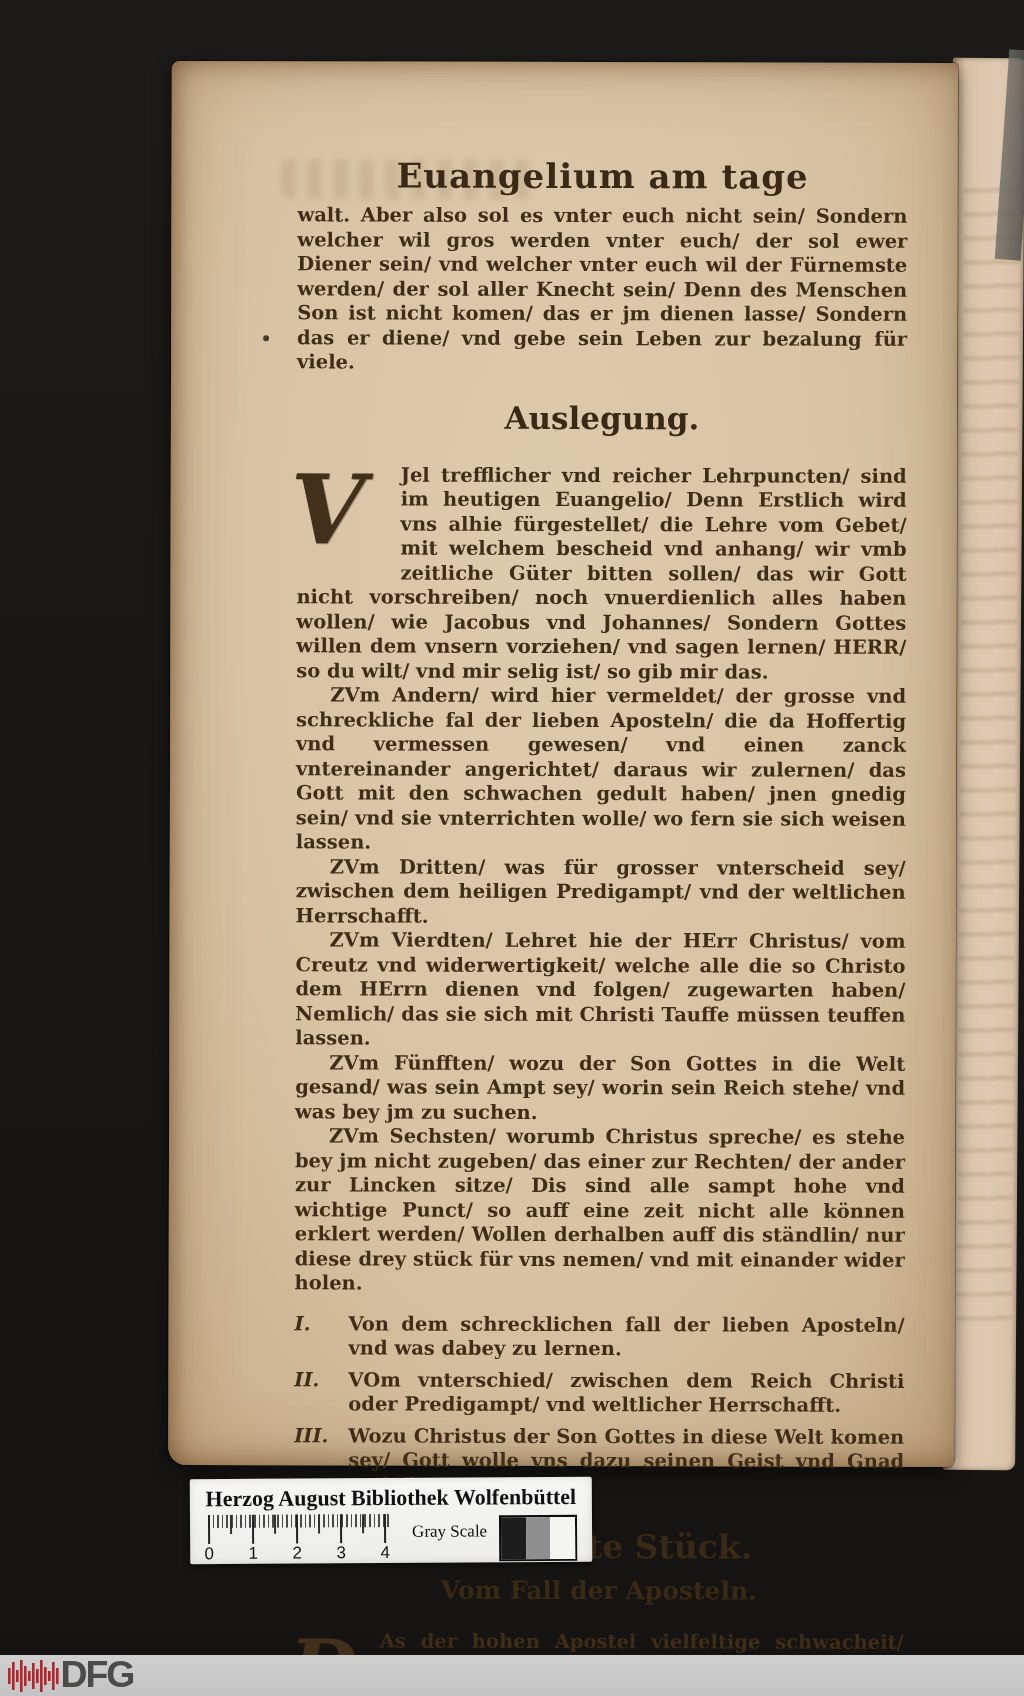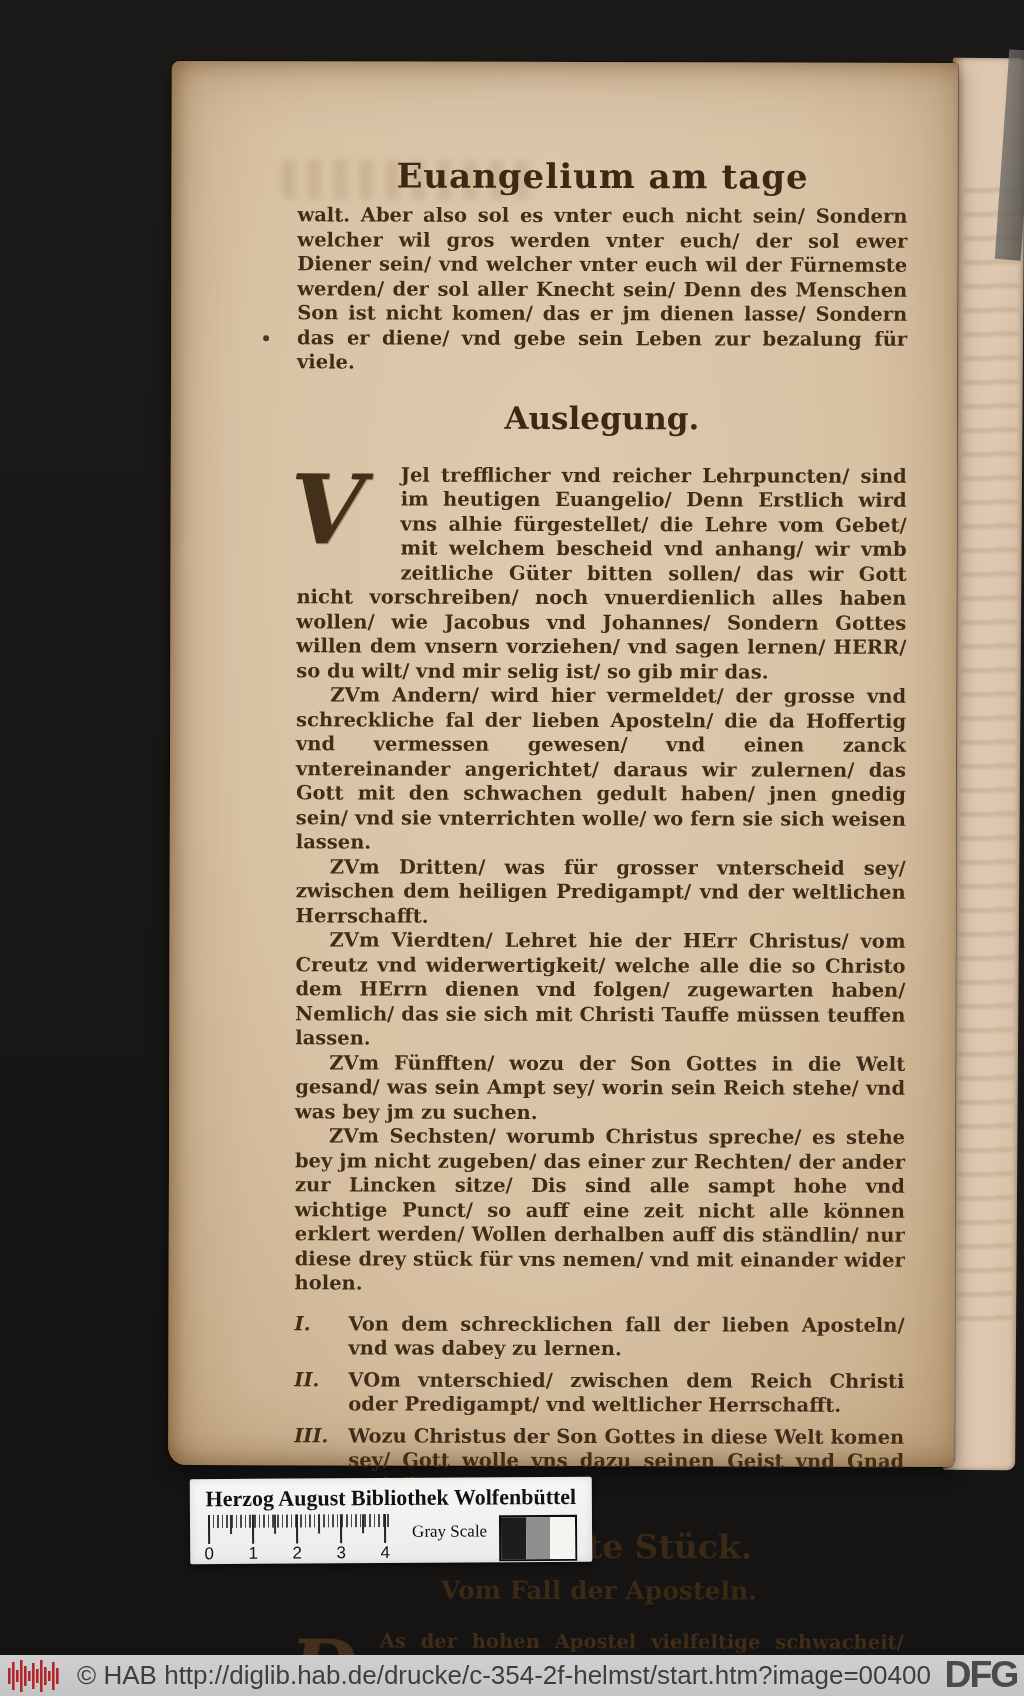--- a/index.html
+++ b/index.html
@@ -180,17 +180,16 @@
         <rect x="22" y="13" width="2.6" height="10"></rect>
         <rect x="26" y="5" width="2.6" height="26"></rect>
         <rect x="30" y="11" width="2.6" height="14"></rect>
         <rect x="34" y="2" width="2.6" height="32"></rect>
         <rect x="38" y="9" width="2.6" height="18"></rect>
         <rect x="42" y="13" width="2.6" height="10"></rect>
         <rect x="46" y="4" width="2.6" height="28"></rect>
         <rect x="50" y="10" width="2.6" height="16"></rect>
       </g>
     </svg>
-    <div class="footer-text">© HAB http://diglib.hab.de/drucke/c-354-2f-helmst/start.htm?image=00400</div>
     <div class="dfg" style="color: rgb(75, 75, 74);">DFG</div>
   </div>
 
 </div>
 
 </body></html>

